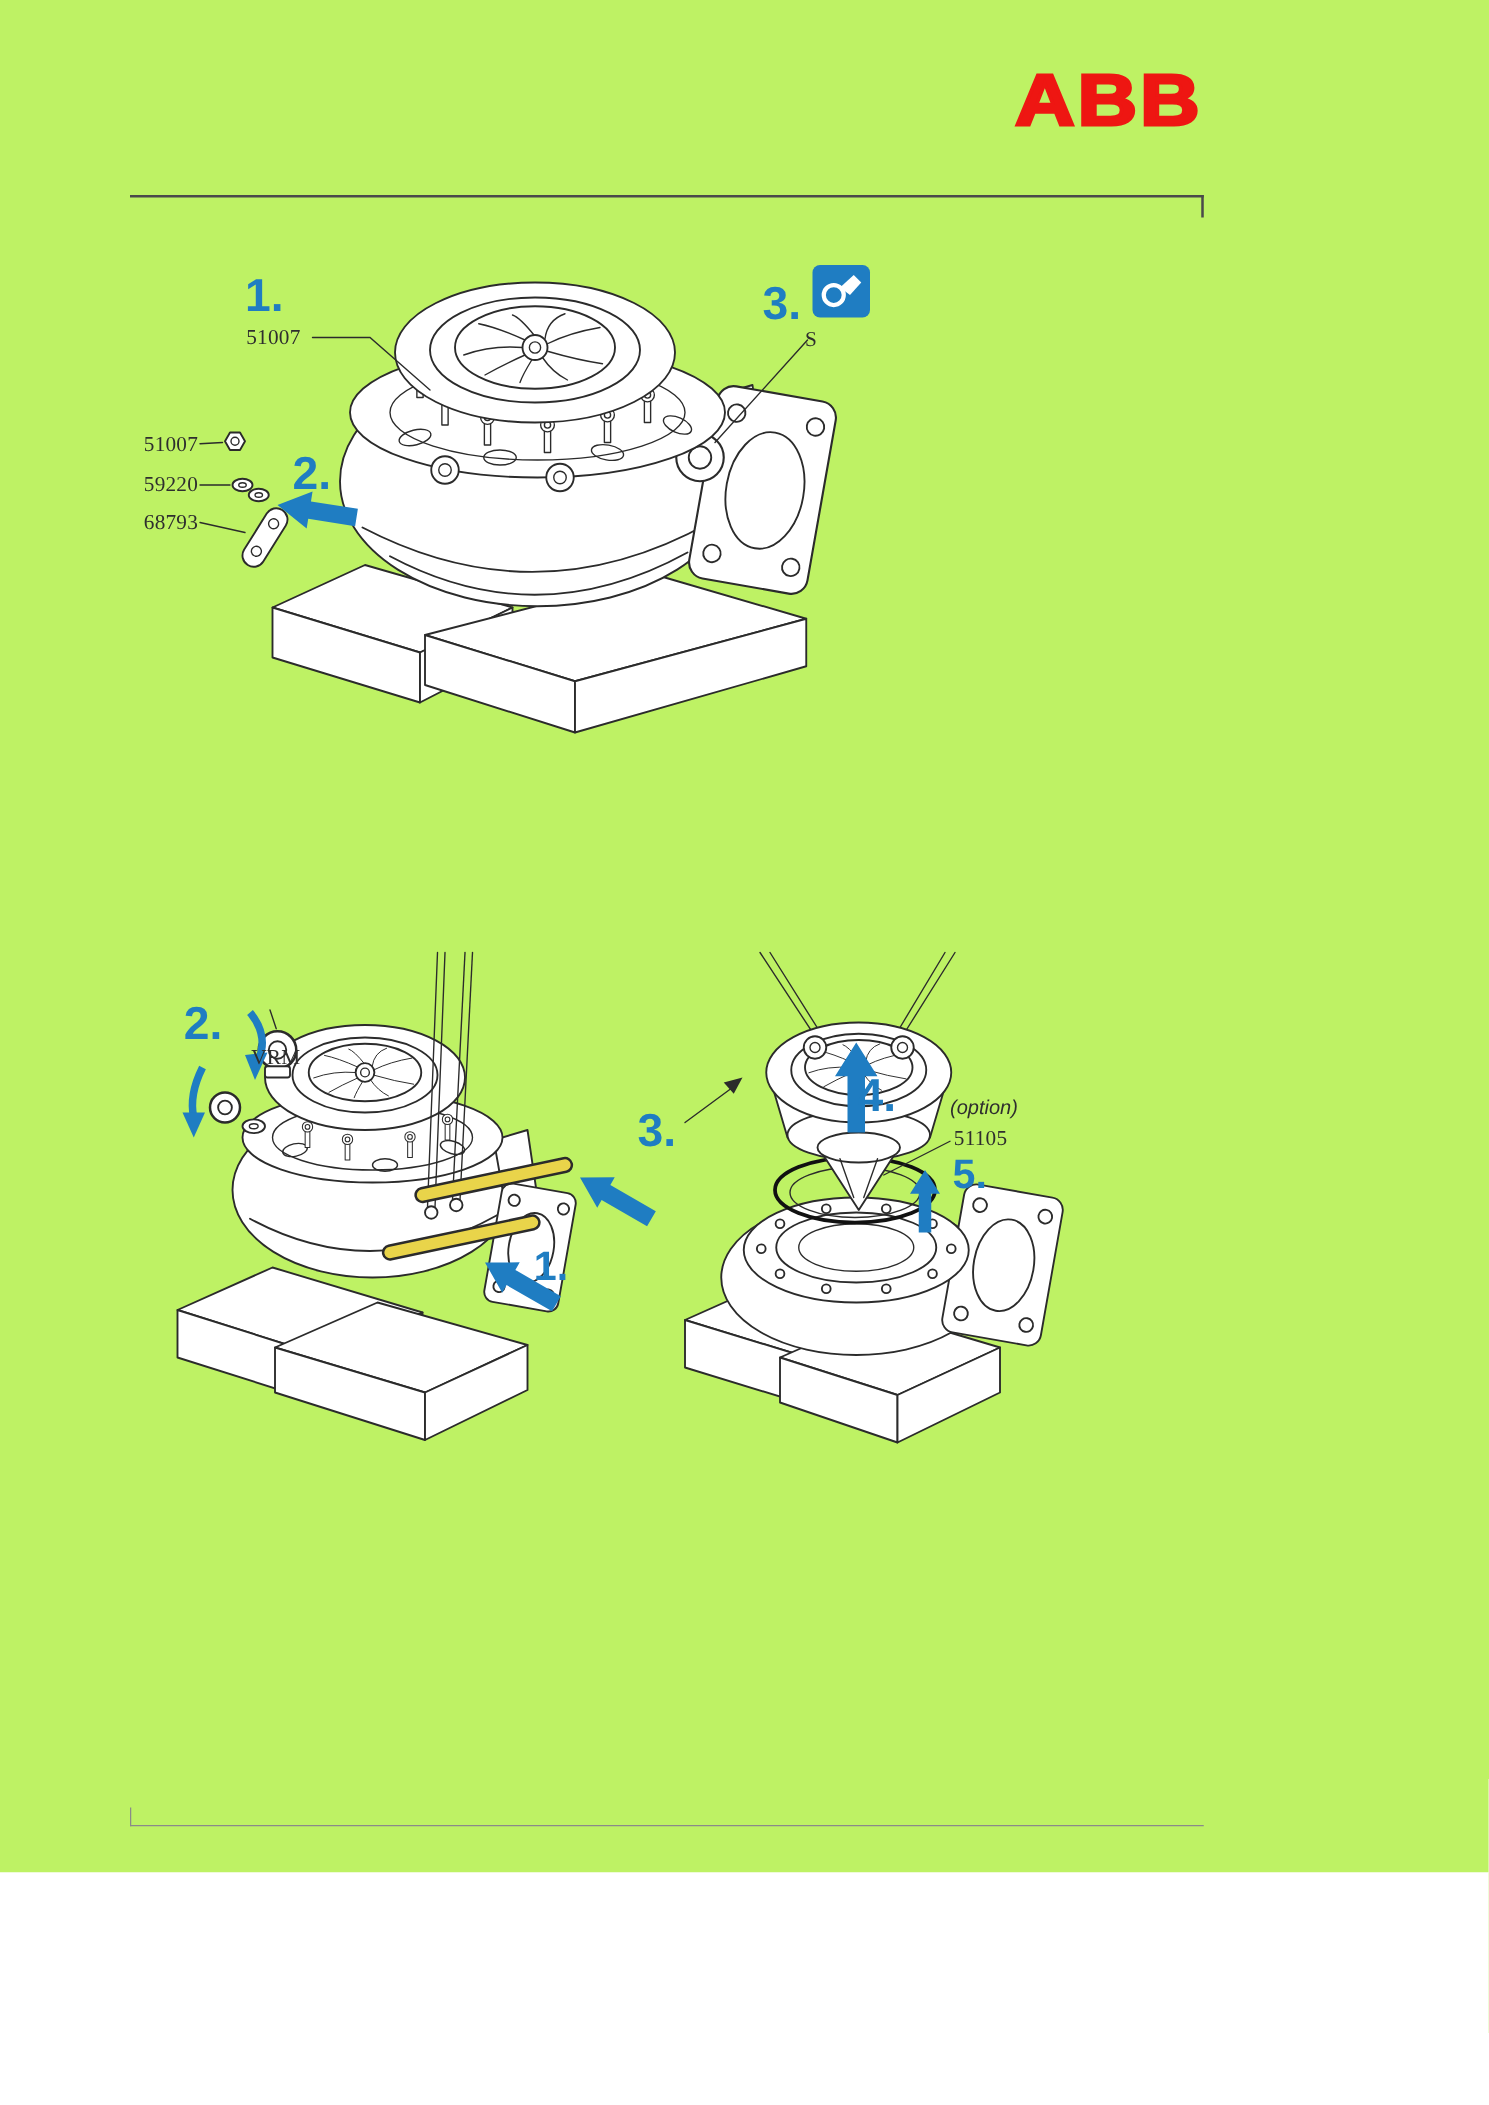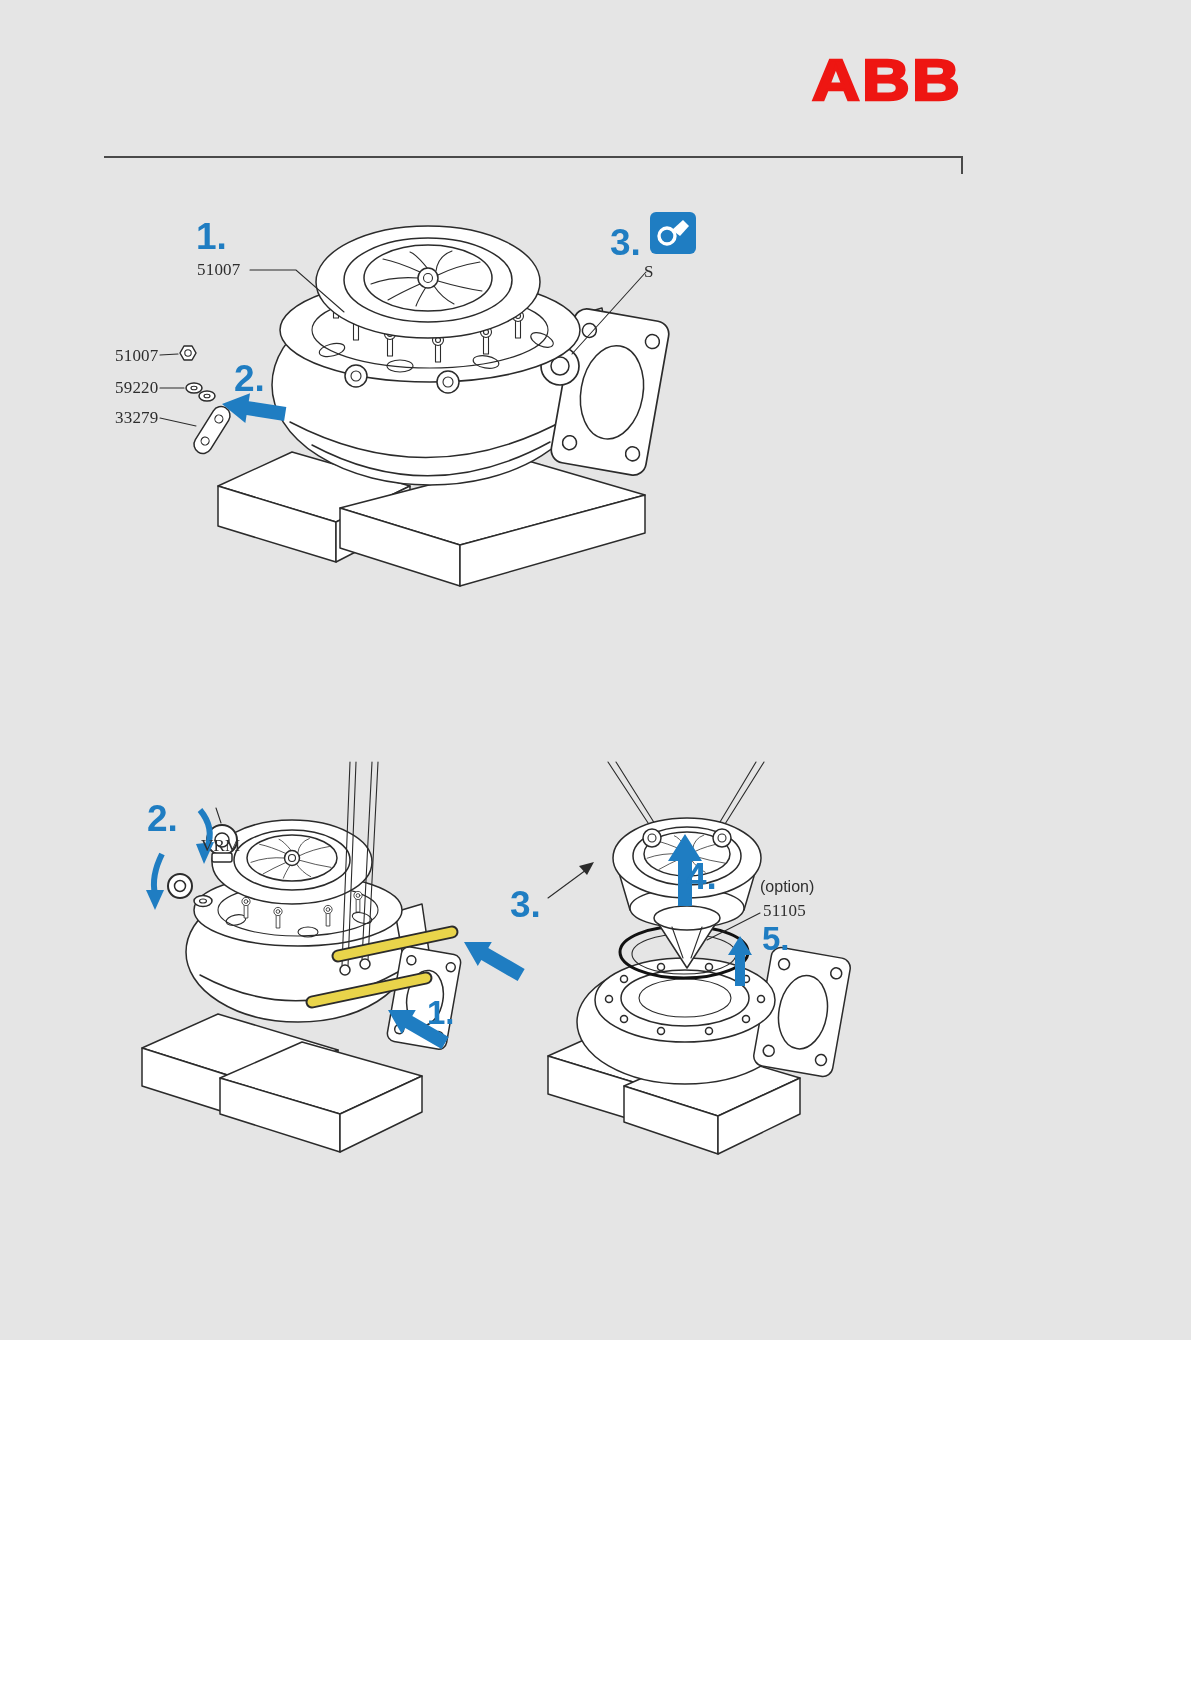--- a/index.html
+++ b/index.html
@@ -1,21 +1,21 @@
 <!DOCTYPE html>
 <html><head>
 <meta charset="utf-8">
 <style>
   * { margin:0; padding:0; box-sizing:border-box; }
   html,body { background:#ffffff; }
   body { font-family:"Liberation Sans", sans-serif; }
-  #page { position:relative; width:1191px; height:1340px; background:#e5e5e5; overflow:hidden; }
+  #page { position:relative; width:1191px; height:1498px; background:#bef264; overflow:hidden; }
   .abs { position:absolute; }
   .part-label { font-size:17px; color:#2e2e2e; letter-spacing:0.2px; white-space:nowrap;font-family:Liberation Serif, serif; }
-  .small-label { font-size:16px; color:#2e2e2e; white-space:nowrap; }
+  .small-label { font-size:16px; color:#2e2e2e; white-space:nowrap;font-style:italic; }
   .step-num { font-size:37px; font-weight:bold; color:#1f7dc2; line-height:1; white-space:nowrap; }
   .step-num.sm { font-size:33px; }
   .rule { background:#4a4a4a; }
   .rule-light { background:#8a8a8a; }
   .tool-chip { width:46px; height:42px; background:#1f7dc2; border-radius:6px; display:flex; align-items:center; justify-content:center; }
   svg .ln   { fill:none; stroke:#2b2b2b; stroke-width:1.5; stroke-linecap:round; stroke-linejoin:round; }
   svg .fw   { fill:#ffffff; stroke:#2b2b2b; stroke-width:1.5; stroke-linejoin:round; }
   svg .thin { fill:none; stroke:#2b2b2b; stroke-width:1.1; stroke-linecap:round; }
   svg .blue { fill:#1f7dc2; }
 </style>
@@ -134,21 +134,21 @@
   <div class="abs tool-chip" style="left:650px;top:212px">
     <svg width="38" height="34" viewBox="0 0 38 34">
       <circle cx="13" cy="20" r="8" fill="none" stroke="#ffffff" stroke-width="3.4"></circle>
       <path d="M18 14 L29 4 L35 10 L26 20 Z" fill="#ffffff"></path>
     </svg>
   </div>
   <span class="abs part-label" style="left:644px;top:262px">S</span>
   <span class="abs part-label" style="left:115px;top:346px">51007</span>
   <span class="abs step-num" style="left:234px;top:360px">2.</span>
   <span class="abs part-label" style="left:115px;top:378px">59220</span>
-  <span class="abs part-label" style="left:115px;top:408px">33279</span>
+  <span class="abs part-label" style="left:115px;top:408px">68793</span>
 
   <svg class="abs" style="left:100px;top:760px" width="780" height="420" viewBox="0 0 780 420">
 
     <g>
       <path class="fw" d="M42,288 L118,254 L238,290 L162,326 Z"></path>
       <path class="fw" d="M42,288 L42,326 L162,364 L162,326 Z"></path>
       <path class="fw" d="M162,326 L238,290 L238,326 L162,364 Z"></path>
       <path class="fw" d="M120,318 L202,282 L322,316 L240,354 Z"></path>
       <path class="fw" d="M120,318 L120,354 L240,392 L240,354 Z"></path>
       <path class="fw" d="M240,354 L322,316 L322,352 L240,392 Z"></path>

